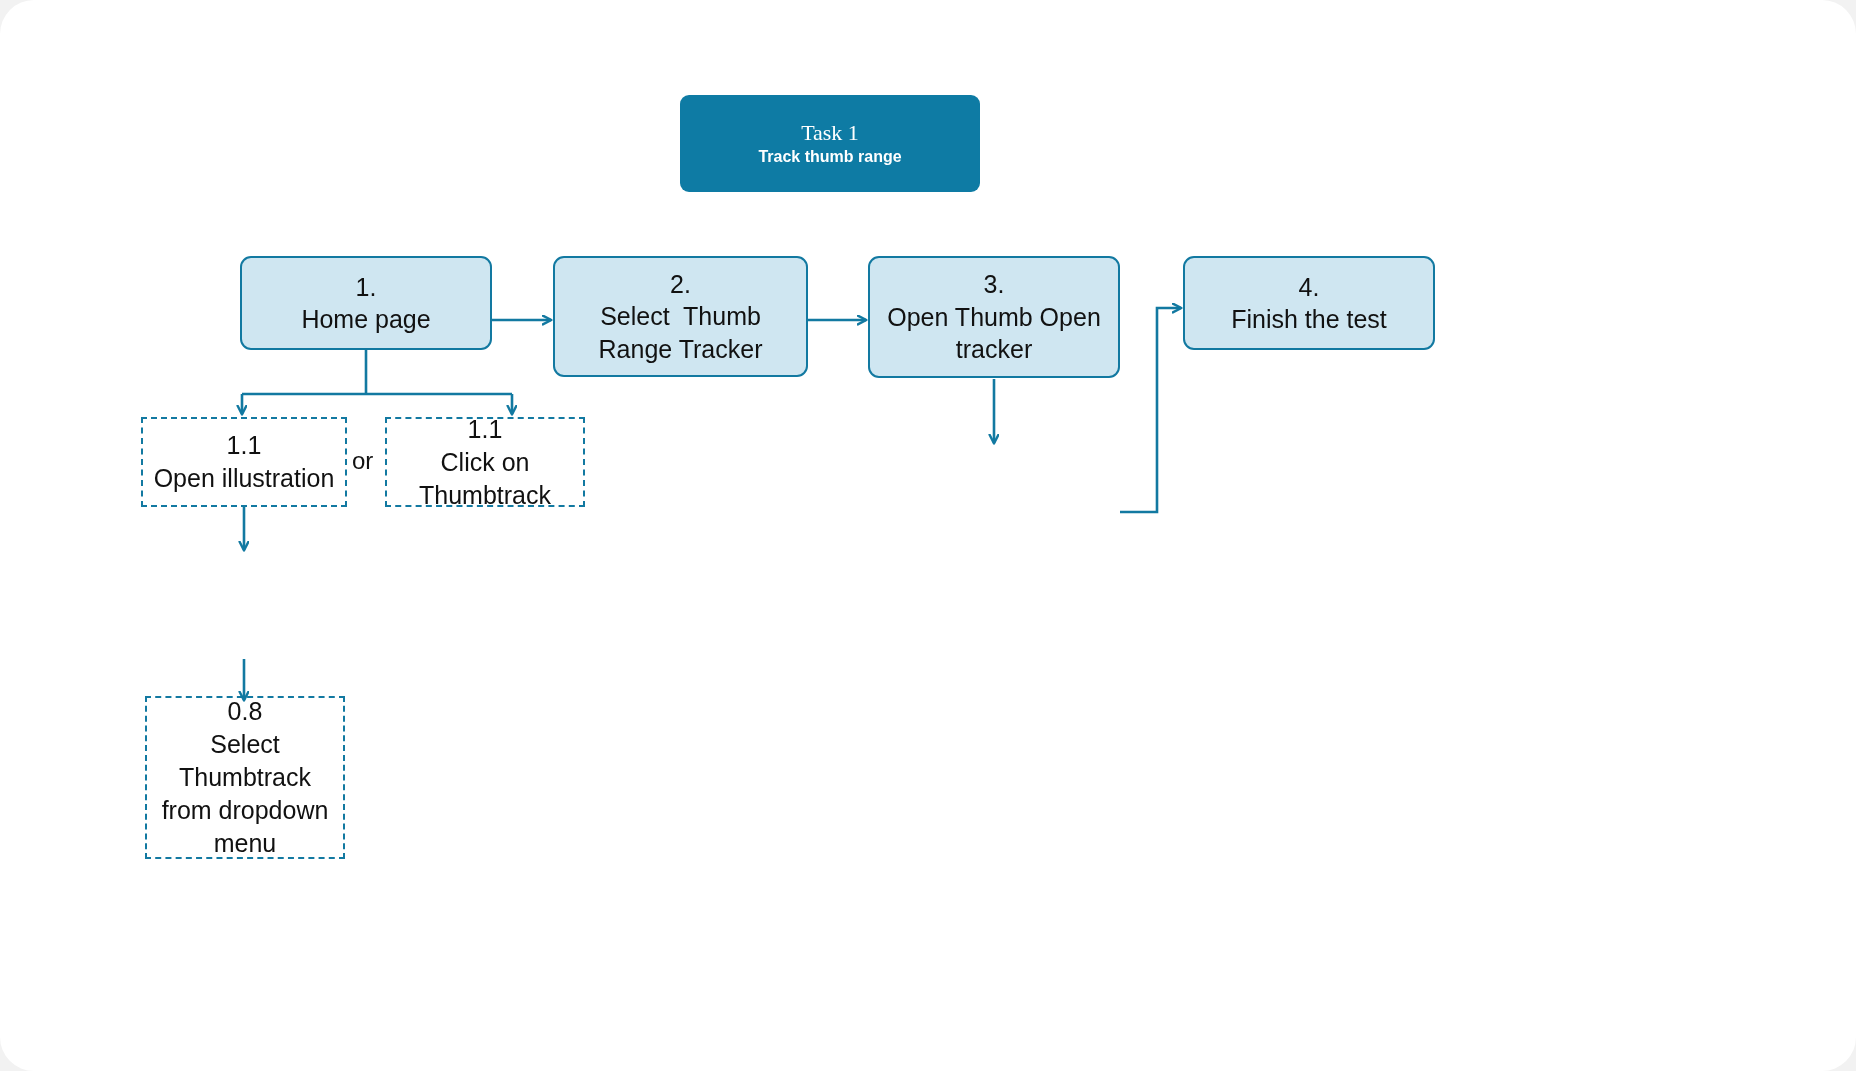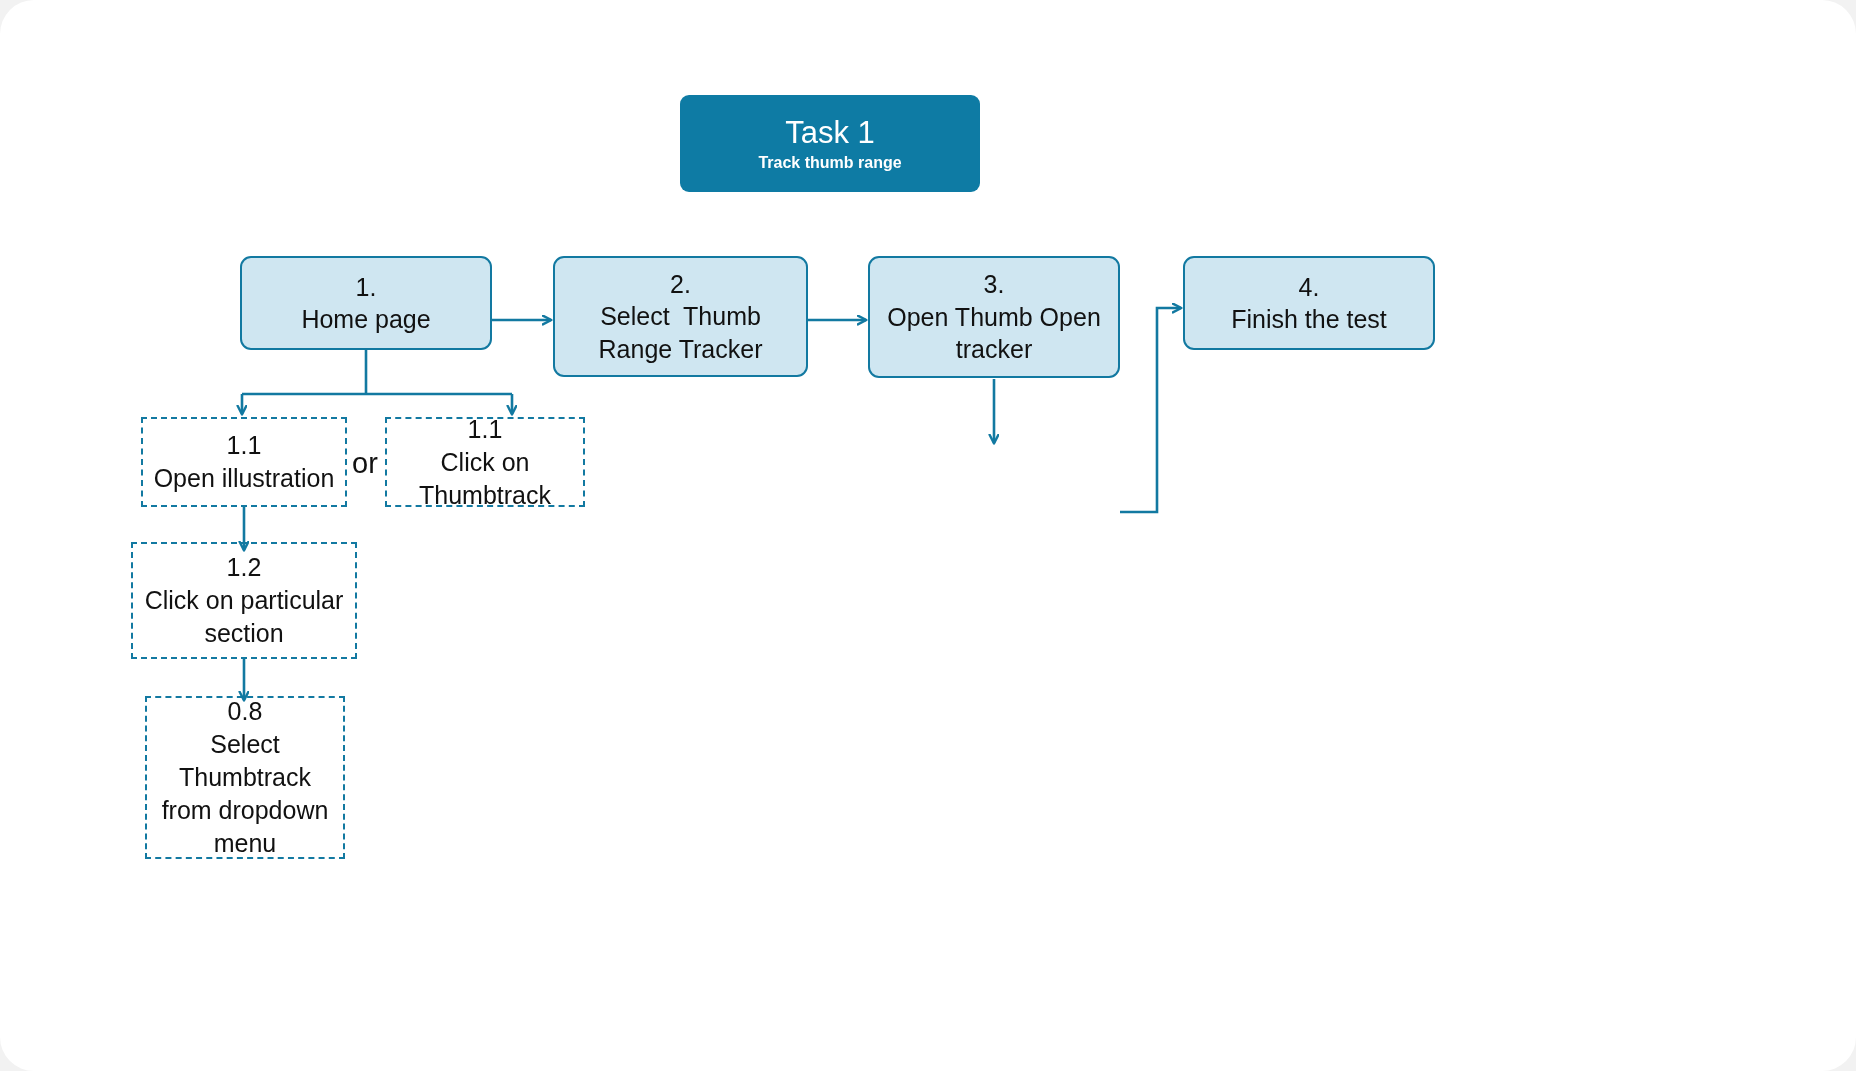--- a/index.html
+++ b/index.html
@@ -17,33 +17,33 @@
   svg.wires{position:absolute;left:0;top:0;width:1856px;height:1071px;pointer-events:none;}
 
   .node{position:absolute;box-sizing:border-box;display:flex;flex-direction:column;
         align-items:center;justify-content:center;text-align:center;color:#111111;}
 
   .title-box{
     background:#0e7ba4;border-radius:9px;color:#ffffff;
     display:flex;flex-direction:column;align-items:center;justify-content:center;
     line-height:1.28;
   }
-  .title-line1{font-size:31px;font-weight:400;}
+  .title-line1{font-size:22px;font-weight:400;font-family:Liberation Serif, serif;}
   .title-line2{font-size:16px;font-weight:700;}
 
   .main-box{
     background:#cfe6f1;border:2.6px solid #1279a1;border-radius:11px;
     font-size:25px;line-height:1.30;font-weight:400;
   }
   .sub-box{
     background:transparent;border:2.6px dashed #1279a1;border-radius:0;
     font-size:25px;line-height:1.32;font-weight:400;
   }
   .node .ln{white-space:pre;display:block;}
-  .or-label{position:absolute;font-size:29px;color:#111111;}
+  .or-label{position:absolute;font-size:24px;color:#111111;}
 </style>
 </head>
 <body>
 
 <div id="page">
   <div id="canvas">
 
     <svg class="wires" viewBox="0 0 1856 1071" xmlns="http://www.w3.org/2000/svg">
       <defs>
         <marker id="ah" markerWidth="12" markerHeight="12" refX="9.2" refY="5" orient="auto" markerUnits="userSpaceOnUse">
@@ -104,25 +104,20 @@
     </div>
 
     <div class="node sub-box" style="left:385px;top:417px;width:200px;height:90px;">
       <span class="ln">1.1</span>
       <span class="ln">Click on</span>
       <span class="ln">Thumbtrack</span>
     </div>
 
     <span class="or-label" style="left:352px;top:447px;">or</span>
 
-    <div class="node sub-box" style="left:131px;top:542px;width:226px;height:117px;">
-      <span class="ln">1.2</span>
-      <span class="ln">Click on particular</span>
-      <span class="ln">section</span>
-    </div>
 
     <div class="node sub-box" style="left:145px;top:696px;width:200px;height:163px;">
       <span class="ln">0.8</span>
       <span class="ln">Select</span>
       <span class="ln">Thumbtrack</span>
       <span class="ln">from dropdown</span>
       <span class="ln">menu</span>
     </div>
 
 

